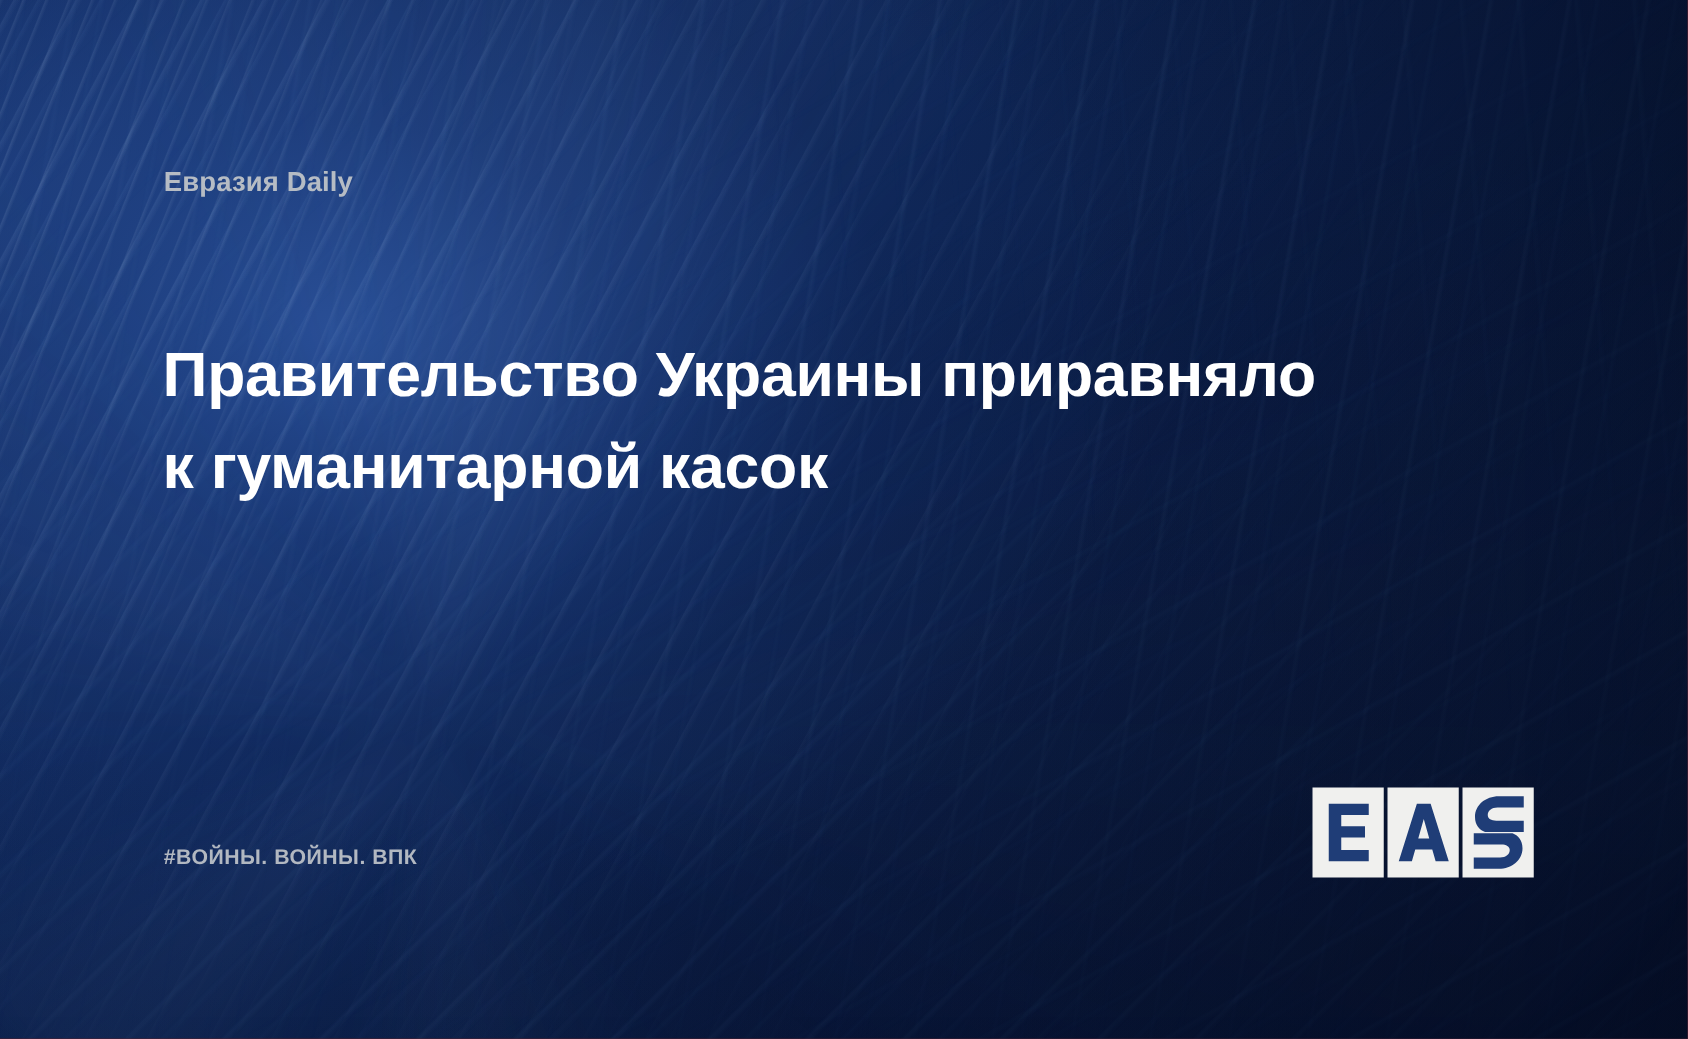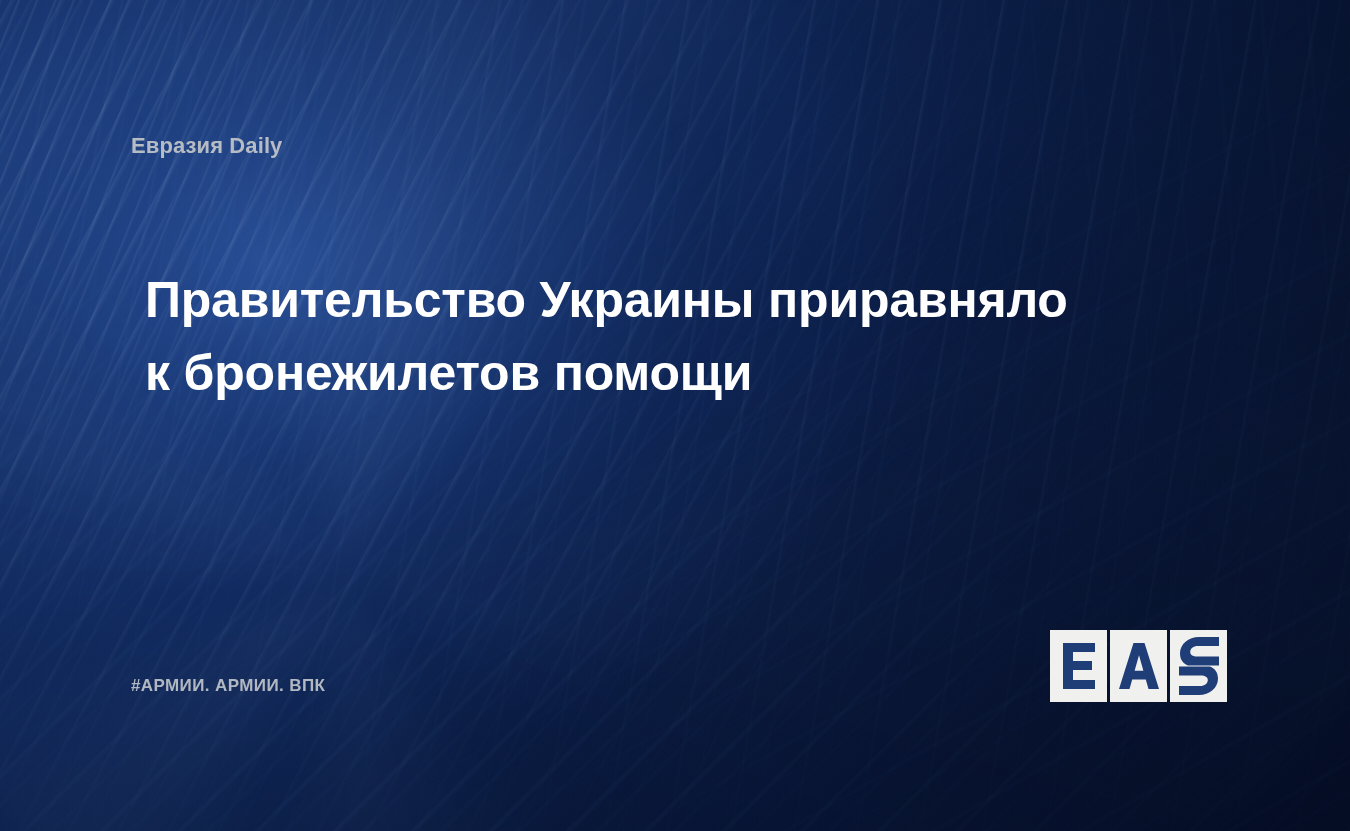--- a/index.html
+++ b/index.html
@@ -195,21 +195,21 @@
     position: absolute;
     left: 130px;
     top: 264px;
     width: 1040px;
     font-size: 50px;
     font-weight: bold;
     line-height: 73px;
     color: #ffffff;
     letter-spacing: -0.2px;
   }
-  .headline .hl-line { display: block; white-space: nowrap; margin-left: 15px; }
+  .headline .hl-line { display: block; white-space: nowrap; }
 
   .tagline {
     position: absolute;
     left: 131px;
     top: 676px;
     font-size: 17px;
     font-weight: bold;
     letter-spacing: 0.4px;
     color: #b2b8c1;
     white-space: nowrap;
@@ -247,24 +247,24 @@
   <div class="streaks s5"></div>
   <div class="streaks s6"></div>
   <div class="vignette"></div>
 
   <div class="content">
 
     <div class="brand">Евразия Daily</div>
 
     <div class="headline">
       <span class="hl-line">Правительство Украины приравняло</span>
-      <span class="hl-line">к бронежилетов помощи</span>
+      <span class="hl-line">к гуманитарной касок</span>
     </div>
 
-    <div class="tagline">#АРМИИ. АРМИИ. ВПК</div>
+    <div class="tagline">#ВОЙНЫ. ВОЙНЫ. ВПК</div>
 
     <div class="logo">
 
       <div class="logo-tile">
         <svg width="40" height="50" viewBox="0 0 40 50" aria-hidden="true">
           <path fill="#1f3d77" d="M4 2 H36 V11 H14 V20 H33 V29 H14 V39 H36 V48 H4 Z"></path>
         </svg>
       </div>
 
       <div class="logo-tile">

